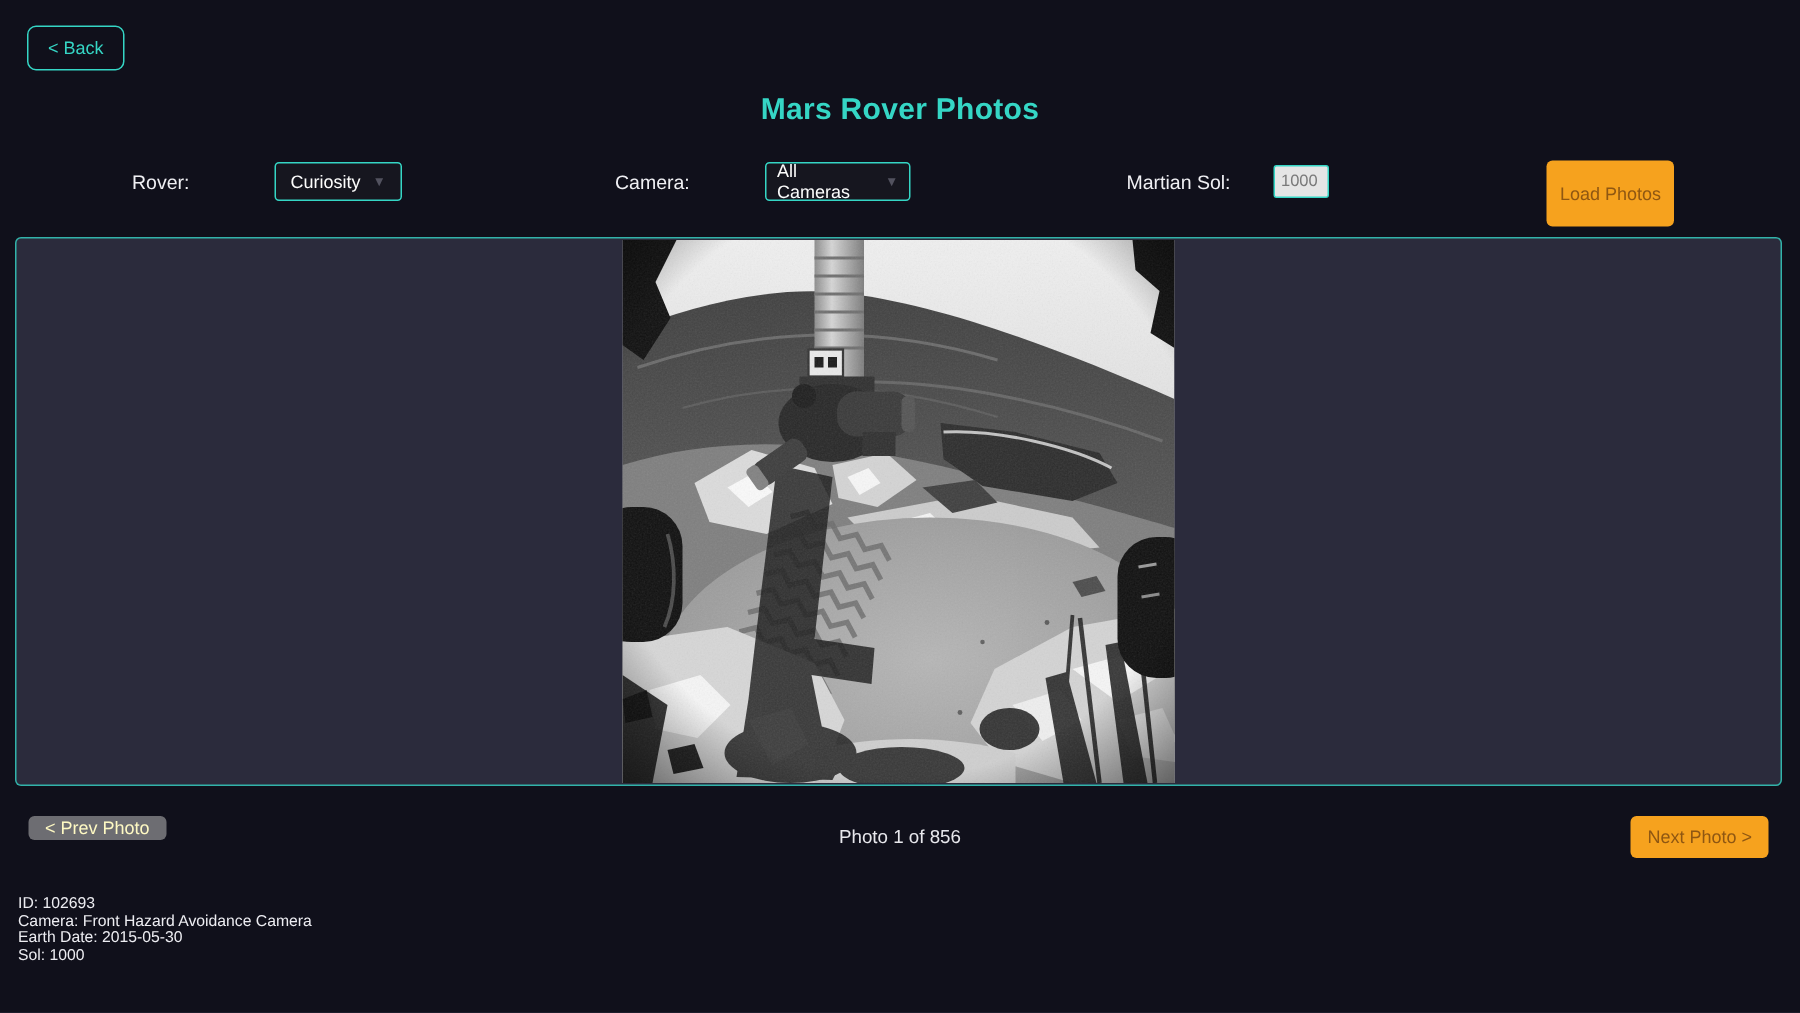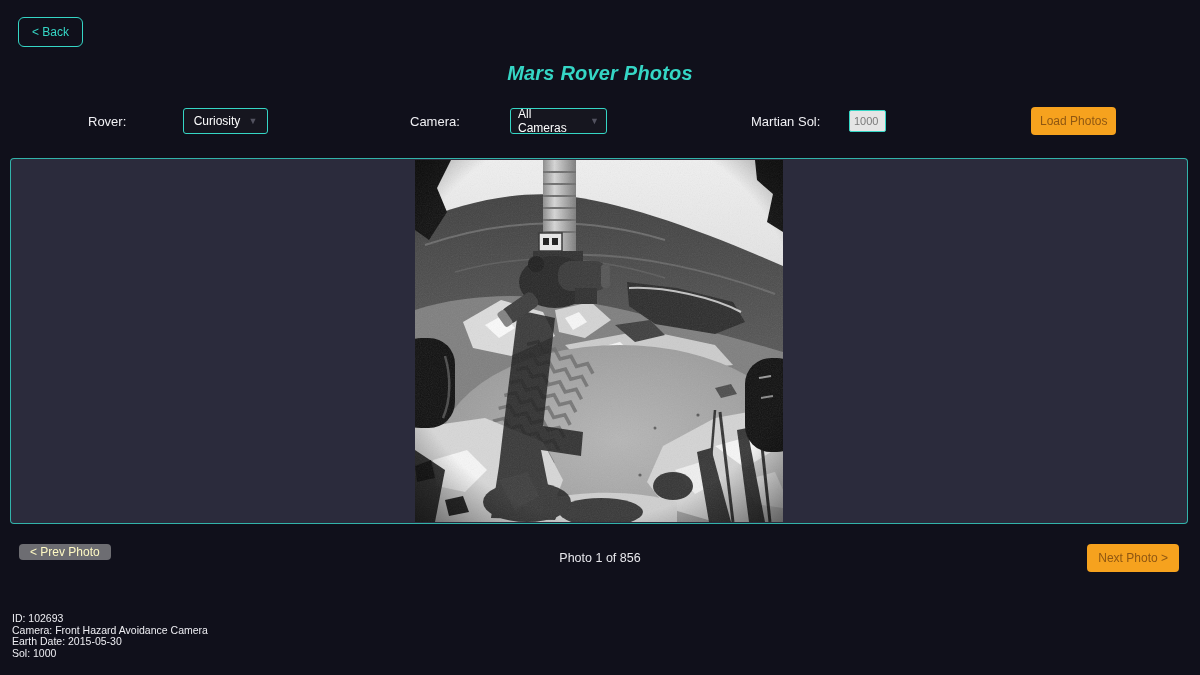--- a/index.html
+++ b/index.html
@@ -24,21 +24,20 @@
     font-family:inherit;
   }
 
   .page-title {
     position:absolute; top:62px; left:0; width:100%;
     text-align:center;
     color:#35d6c5;
     font-size:20px;
     font-weight:600;
     letter-spacing:.2px;
-    font-style:italic;
   }
 
   .ctl-label {
     position:absolute; top:114px;
     font-size:13px; color:#f0f0f4;
   }
   .lbl-rover  { left:88px; }
   .lbl-camera { left:410px; }
   .lbl-sol    { left:751px; }
 
@@ -62,21 +61,21 @@
     background:#e5e5e5;
     border:1.5px solid #35d6c5;
     border-radius:2px;
     font-size:11px; color:#7a7a7a;
     padding:0 4px;
     font-family:inherit;
   }
 
   .load-btn {
     position:absolute; left:1031px; top:107px;
-    height:28px; padding:0 9px;
+    height:44px; padding:0 9px;
     background:#f6a21e; color:#8f5712;
     border:none; border-radius:4px;
     font-size:12px; cursor:pointer;
     font-family:inherit;
   }
 
   .viewer {
     position:absolute; left:10px; top:158px;
     width:1178px; height:366px;
     background:#2b2b3c;
@@ -107,21 +106,20 @@
     border:none; border-radius:4px;
     font-size:12px; cursor:pointer;
     font-family:inherit;
     margin-left:28px;
   }
 
   .meta {
     position:absolute; left:12px; top:597px;
     font-size:10.5px; line-height:11.6px;
     color:#ededf2;
-    margin-top:16px;
   }
 </style>
 </head>
 <body>
 
 <button class="back-btn">&lt; Back</button>
 
 <div class="page-title">Mars Rover Photos</div>
 
 <span class="ctl-label lbl-rover">Rover:</span>

